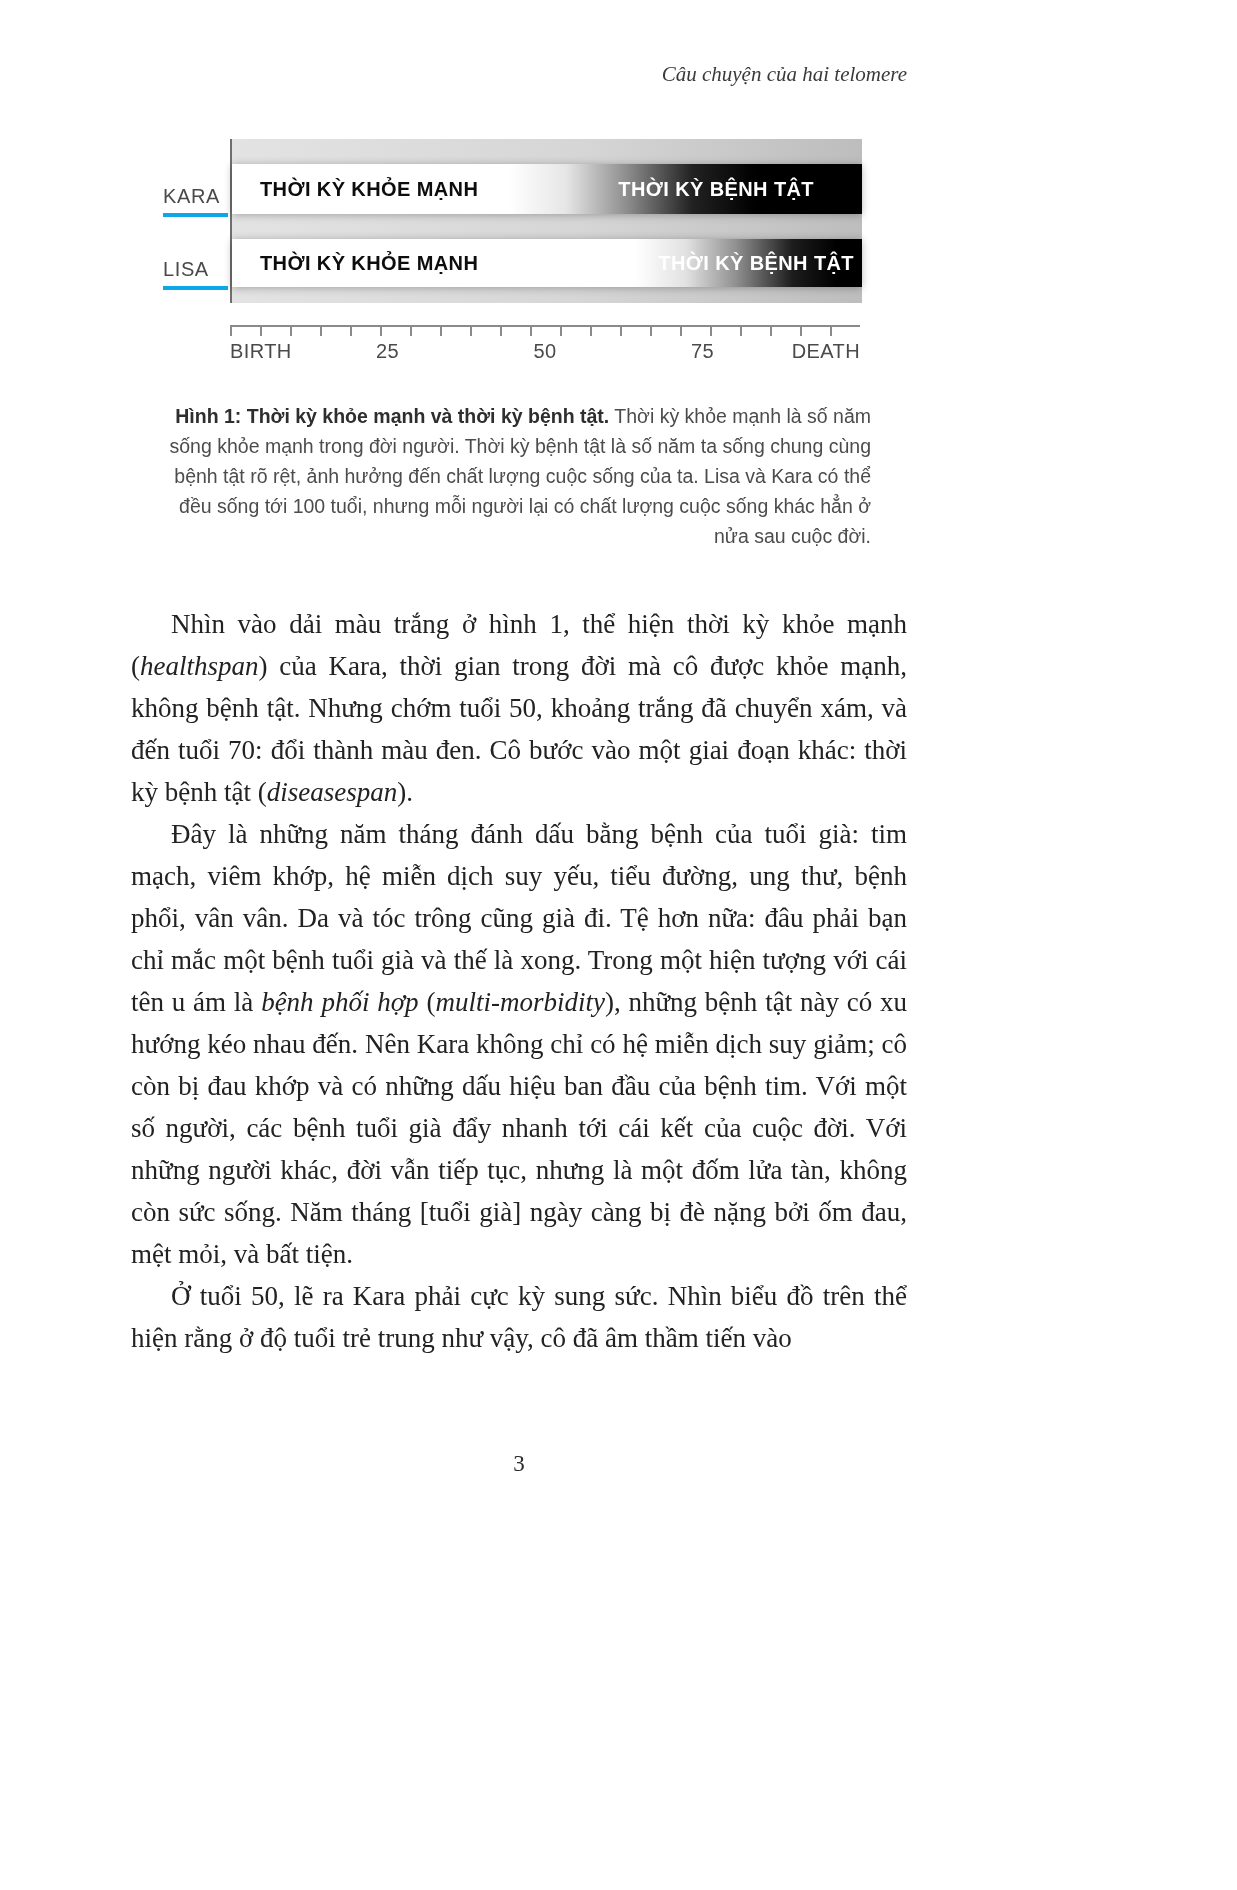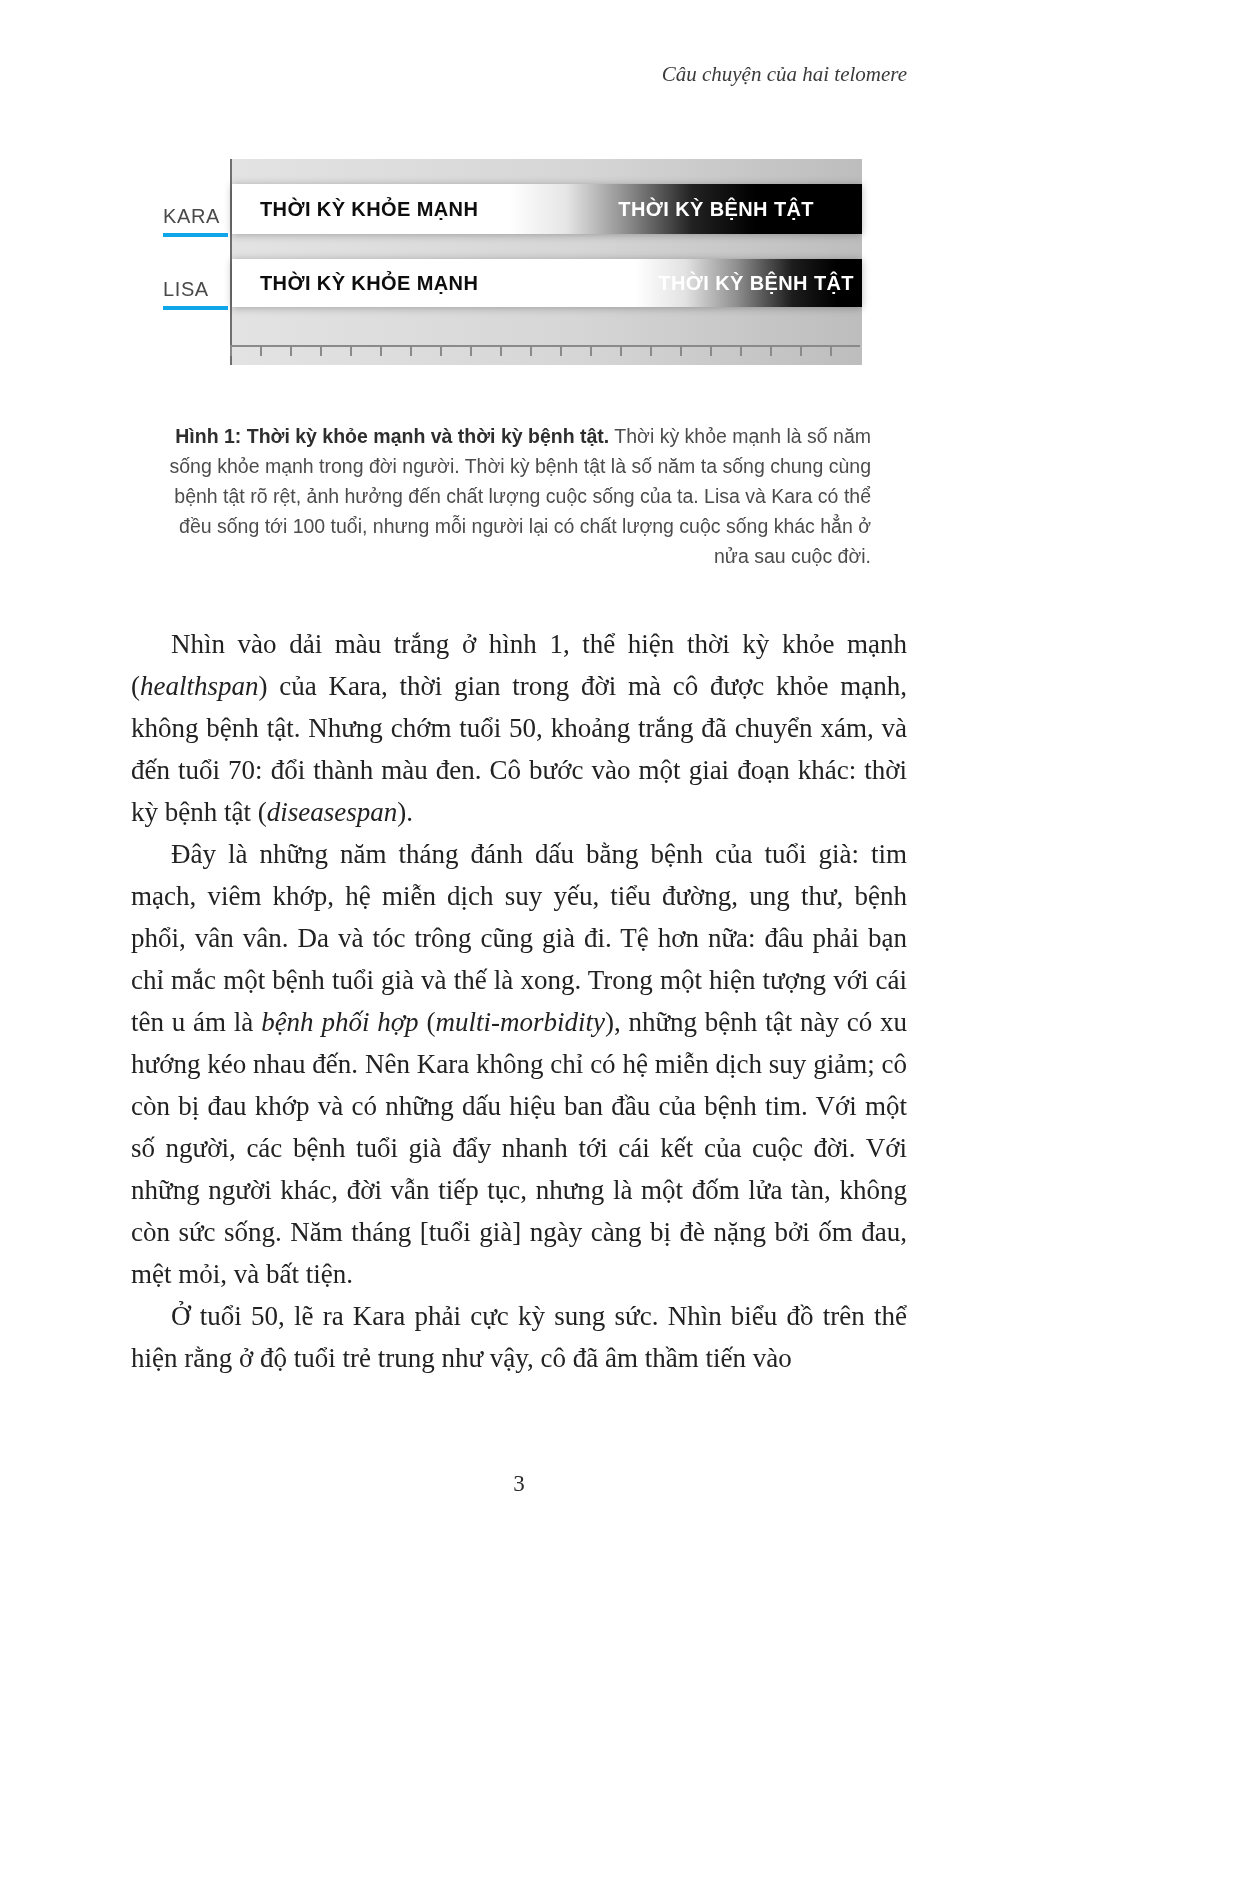--- a/index.html
+++ b/index.html
@@ -11,21 +11,21 @@
   }
   .page { box-sizing: border-box; width: 1237px; height: 1890px; padding: 62px 0 0 131px; }
   .content { width: 776px; }
 
   
   .running-header {
     text-align: right;
     font-style: italic;
     font-size: 21px;
     color: #3a3a3a;
-    margin-bottom: 72px;
+    margin-bottom: 52px;
   }
 
   
   .body {
     font-size: 27px;
     line-height: 42px;
     text-align: justify;
     margin: 0;
     color: #222222;
   }
@@ -34,21 +34,21 @@
 
   
   .figure { margin: 42px 0 52px 0; }
   .chart {
     position: relative;
     height: 228px;
     font-family: "Liberation Sans", "DejaVu Sans", sans-serif;
   }
   .panel {
     position: absolute; left: 99px; top: 0;
-    width: 630px; height: 206px;
+    width: 630px; height: 164px;
     background: linear-gradient(90deg, #e3e3e3 0%, #d6d6d6 55%, #bdbdbd 100%);
     border-left: 2px solid #6f6f6f;
   }
   .bar {
     position: absolute; left: 0; right: 0;
     display: flex; align-items: center;
     box-shadow: 0 1px 8px rgba(0,0,0,0.28);
   }
   .bar-kara {
     top: 25px; height: 50px;
@@ -132,20 +132,27 @@
             </div>
           <div class="bar bar-lisa">
               <span class="healthy">THỜI KỲ KHỎE MẠNH</span>
               <span class="disease disease-lisa">THỜI KỲ BỆNH TẬT</span>
             </div>
         </div>
         <div class="row-label label-kara">KARA</div>
         <div class="row-label label-lisa">LISA</div>
         <div class="axis">
           <div class="ticks"></div>
+          <div class="axis-labels">
+            <span class="al al-0">BIRTH</span>
+            <span class="al al-1">25</span>
+            <span class="al al-2">50</span>
+            <span class="al al-3">75</span>
+            <span class="al al-4">DEATH</span>
+          </div>
         </div>
       </div>
       <figcaption class="caption"><b>Hình 1: Thời kỳ khỏe mạnh và thời kỳ bệnh tật.</b><span> Thời kỳ khỏe mạnh là số năm sống khỏe mạnh trong đời người. Thời kỳ bệnh tật là số năm ta sống chung cùng bệnh tật rõ rệt, ảnh hưởng đến chất lượng cuộc sống của ta. Lisa và Kara có thể đều sống tới 100 tuổi, nhưng mỗi người lại có chất lượng cuộc sống khác hẳn ở nửa sau cuộc đời.</span></figcaption>
     </figure>
 
     <p class="body indent"><span>Nhìn vào dải màu trắng ở hình 1, thể hiện thời kỳ khỏe mạnh (</span><i>healthspan</i><span>) của Kara, thời gian trong đời mà cô được khỏe mạnh, không bệnh tật. Nhưng chớm tuổi 50, khoảng trắng đã chuyển xám, và đến tuổi 70: đổi thành màu đen. Cô bước vào một giai đoạn khác: thời kỳ bệnh tật (</span><i>diseasespan</i><span>).</span></p>
 
     <p class="body indent"><span>Đây là những năm tháng đánh dấu bằng bệnh của tuổi già: tim mạch, viêm khớp, hệ miễn dịch suy yếu, tiểu đường, ung thư, bệnh phổi, vân vân. Da và tóc trông cũng già đi. Tệ hơn nữa: đâu phải bạn chỉ mắc một bệnh tuổi già và thế là xong. Trong một hiện tượng với cái tên u ám là </span><i>bệnh phối hợp</i><span> (</span><i>multi-morbidity</i><span>), những bệnh tật này có xu hướng kéo nhau đến. Nên Kara không chỉ có hệ miễn dịch suy giảm; cô còn bị đau khớp và có những dấu hiệu ban đầu của bệnh tim. Với một số người, các bệnh tuổi già đẩy nhanh tới cái kết của cuộc đời. Với những người khác, đời vẫn tiếp tục, nhưng là một đốm lửa tàn, không còn sức sống. Năm tháng [tuổi già] ngày càng bị đè nặng bởi ốm đau, mệt mỏi, và bất tiện.</span></p>
 
     <p class="body indent"><span>Ở tuổi 50, lẽ ra Kara phải cực kỳ sung sức. Nhìn biểu đồ trên thể hiện rằng ở độ tuổi trẻ trung như vậy, cô đã âm thầm tiến vào</span></p>

